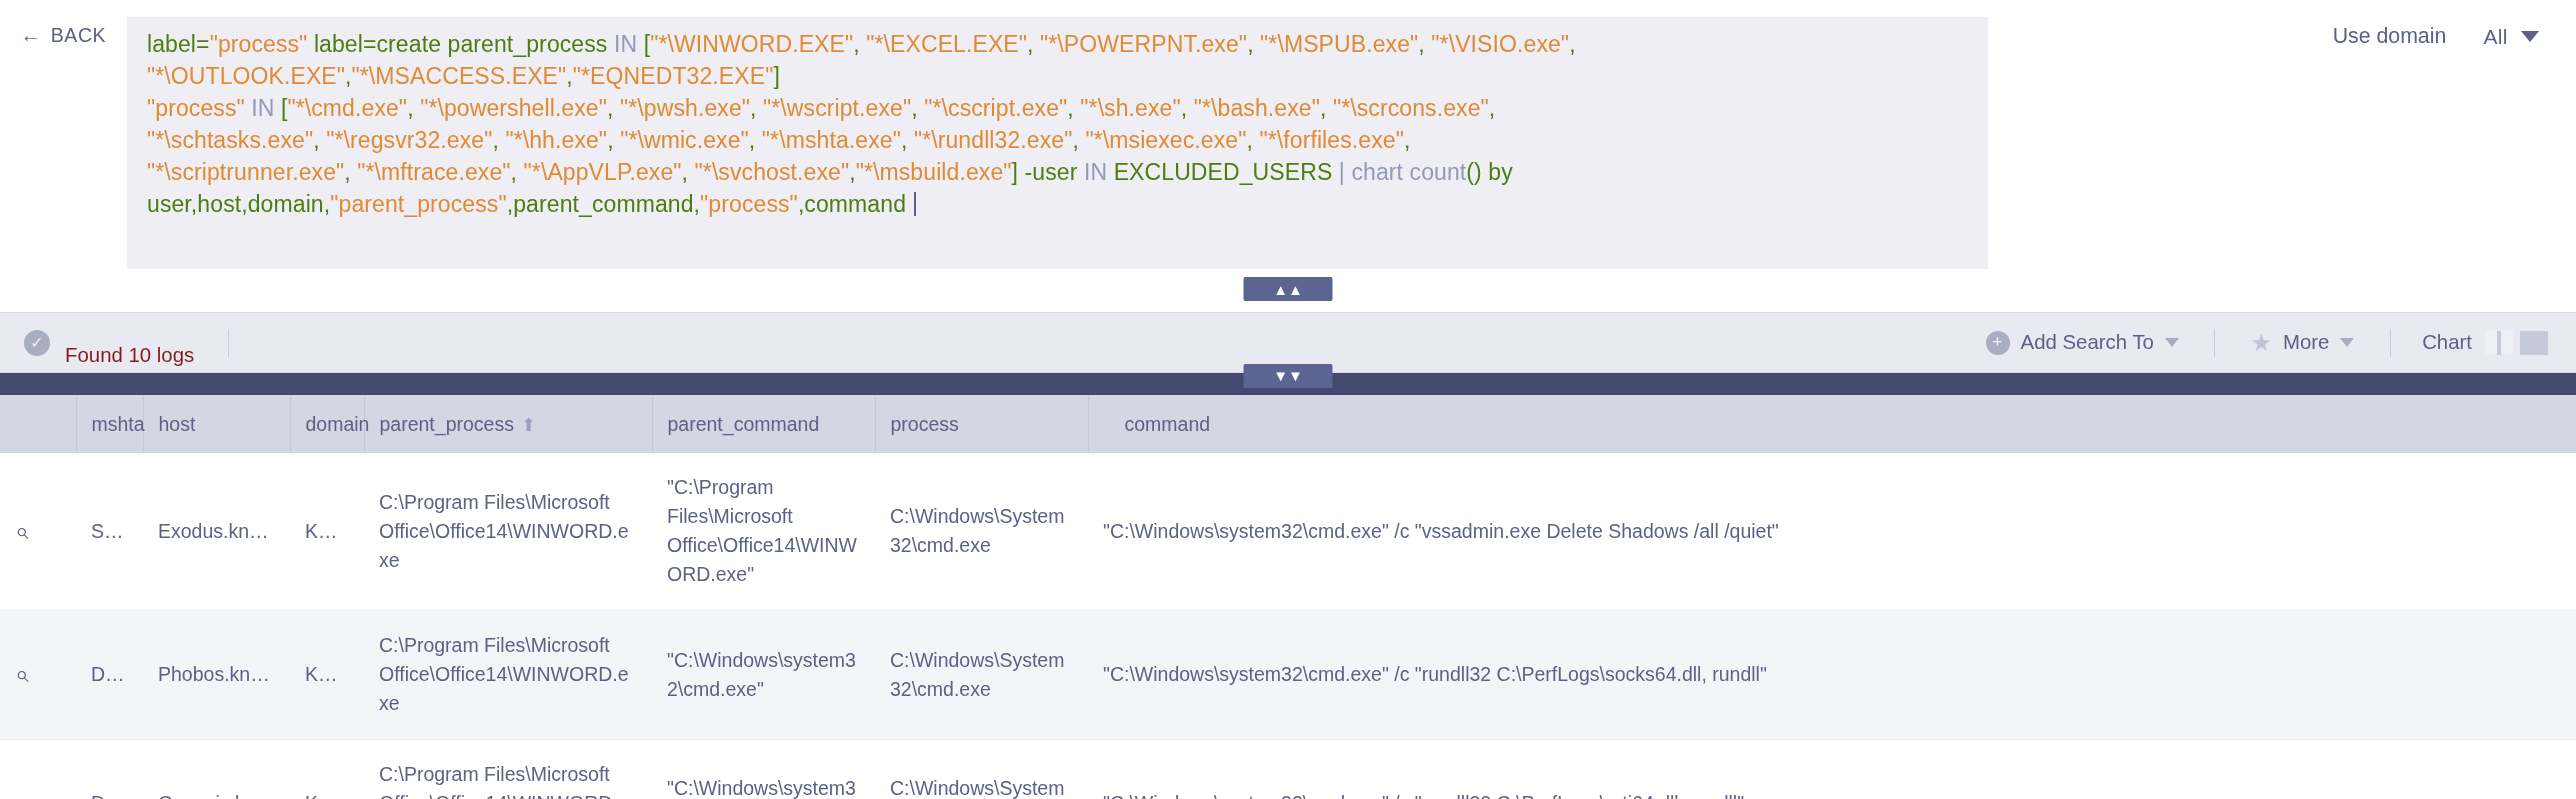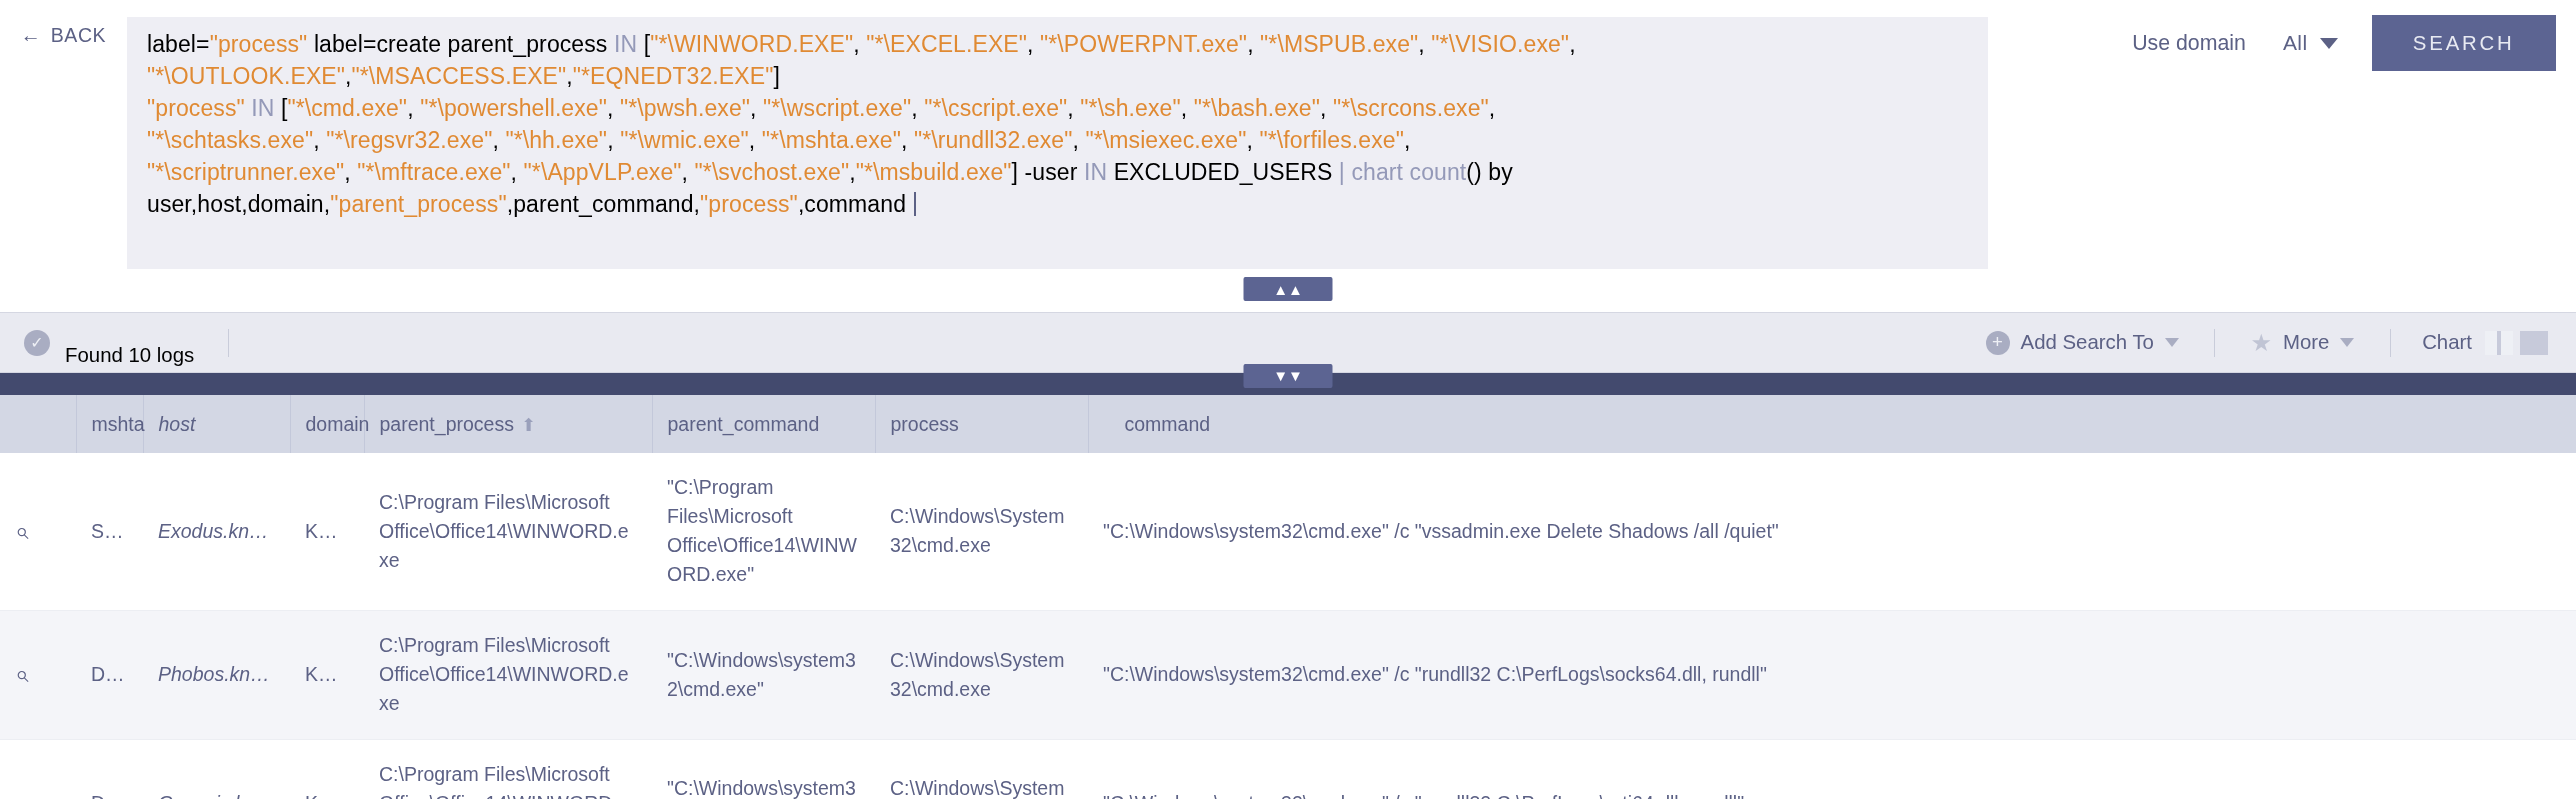--- a/index.html
+++ b/index.html
@@ -48,21 +48,21 @@
     font-family: "Liberation Sans", sans-serif;
     font-size: 23px;
     line-height: 32px;
     color: #5c6185;
     white-space: pre-wrap;
     word-break: break-word;
     letter-spacing: 0.1px;
   }
   .q-str  { color: #e08a33; }
   .q-kw   { color: #9499b8; }
-  .q-plain{ color: #000000; }
+  .q-plain{ color: #4d7c0f; }
   .q-cursor {
     display: inline-block;
     width: 1.9px; height: 24px;
     background: #5c6185;
     vertical-align: -4.6px;
     margin-left: 1.9px;
   }
 
   
   .toolbar-right {
@@ -144,21 +144,21 @@
   .status-left { display: flex; align-items: center; gap: 15px; }
   .check-icon {
     width: 26px; height: 26px;
     border-radius: 50%;
     background: #a9adc2;
     display: flex; align-items: center; justify-content: center;
     color: #eef0f5;
     font-size: 16px;
     line-height: 1;
   }
-  .status-text { color: #000000; font-size: 20.4px; margin-top: 26px; }
+  .status-text { color: #7f1d1d; font-size: 20.4px; margin-top: 26px; }
   .vdiv { width: 0.9px; height: 28px; background: #c9ccda; margin: 0 18.6px; }
 
   .status-right { display: flex; align-items: center; }
   .sr-item {
     display: flex; align-items: center; gap: 11px;
     color: #5c6185; font-size: 20.4px;
     padding: 7.4px 16.7px; cursor: pointer; user-select: none;
   }
   .plus-icon {
     width: 24px; height: 24px; border-radius: 50%;
@@ -223,21 +223,21 @@
   .results-table tbody tr.alt td { background: #f4f5f9; }
   .magnifier {
     display: inline-block;
     font-size: 24px;
     color: #5c6185;
     cursor: pointer;
     transform: scaleX(-1);
   }
   .col-icon    { width: 76px; }
   .col-user    { width: 67px; }
-  .col-host    { width: 147px; font-style: italic; }
+  .col-host    { width: 147px; }
   .col-domain  { width: 74px; }
   .col-pproc   { width: 288px; }
   .col-pcmd    { width: 223px; }
   .col-proc    { width: 213px; }
   .col-cmd     { width: auto; }
   .truncate { white-space: nowrap; overflow: hidden; text-overflow: ellipsis; }
 </style>
 </head>
 <body>
 
@@ -256,21 +256,20 @@
 </span><span class="q-str">"*\scriptrunner.exe"</span><span class="q-plain">, </span><span class="q-str">"*\mftrace.exe"</span><span class="q-plain">, </span><span class="q-str">"*\AppVLP.exe"</span><span class="q-plain">, </span><span class="q-str">"*\svchost.exe"</span><span class="q-plain">,</span><span class="q-str">"*\msbuild.exe"</span><span class="q-plain">] -user </span><span class="q-kw">IN</span><span class="q-plain"> EXCLUDED_USERS </span><span class="q-kw">| chart count</span><span class="q-plain">() by
 </span><span class="q-plain">user,host,domain,</span><span class="q-str">"parent_process"</span><span class="q-plain">,parent_command,</span><span class="q-str">"process"</span><span class="q-plain">,command </span><span class="q-cursor"></span></div>
   </div>
 
   <div class="toolbar-right">
     <div class="use-wizard">Use domain</div>
     <div class="dd">
       <span>All</span>
       <span class="caret"></span>
     </div>
-    <button class="search-btn">SEARCH</button>
   </div>
 
   <div class="handle handle-1">▲▲</div>
 </div>
 
 <div class="status-bar">
   <div class="status-left">
     <span class="check-icon">✓</span>
     <span class="status-text">Found 10 logs</span>
     <span class="vdiv"></span>

